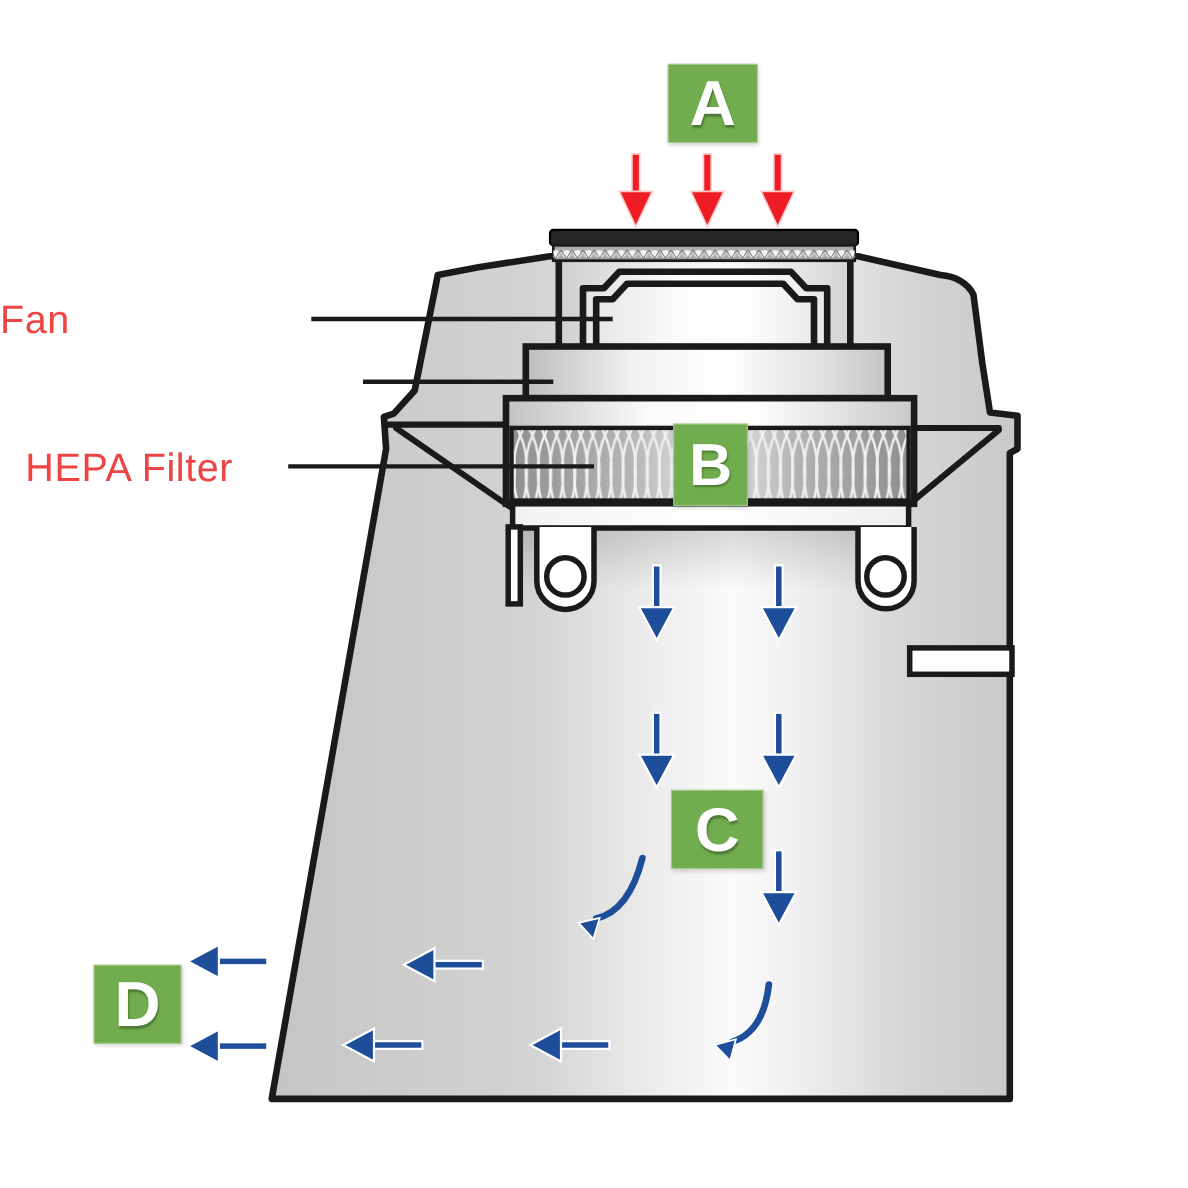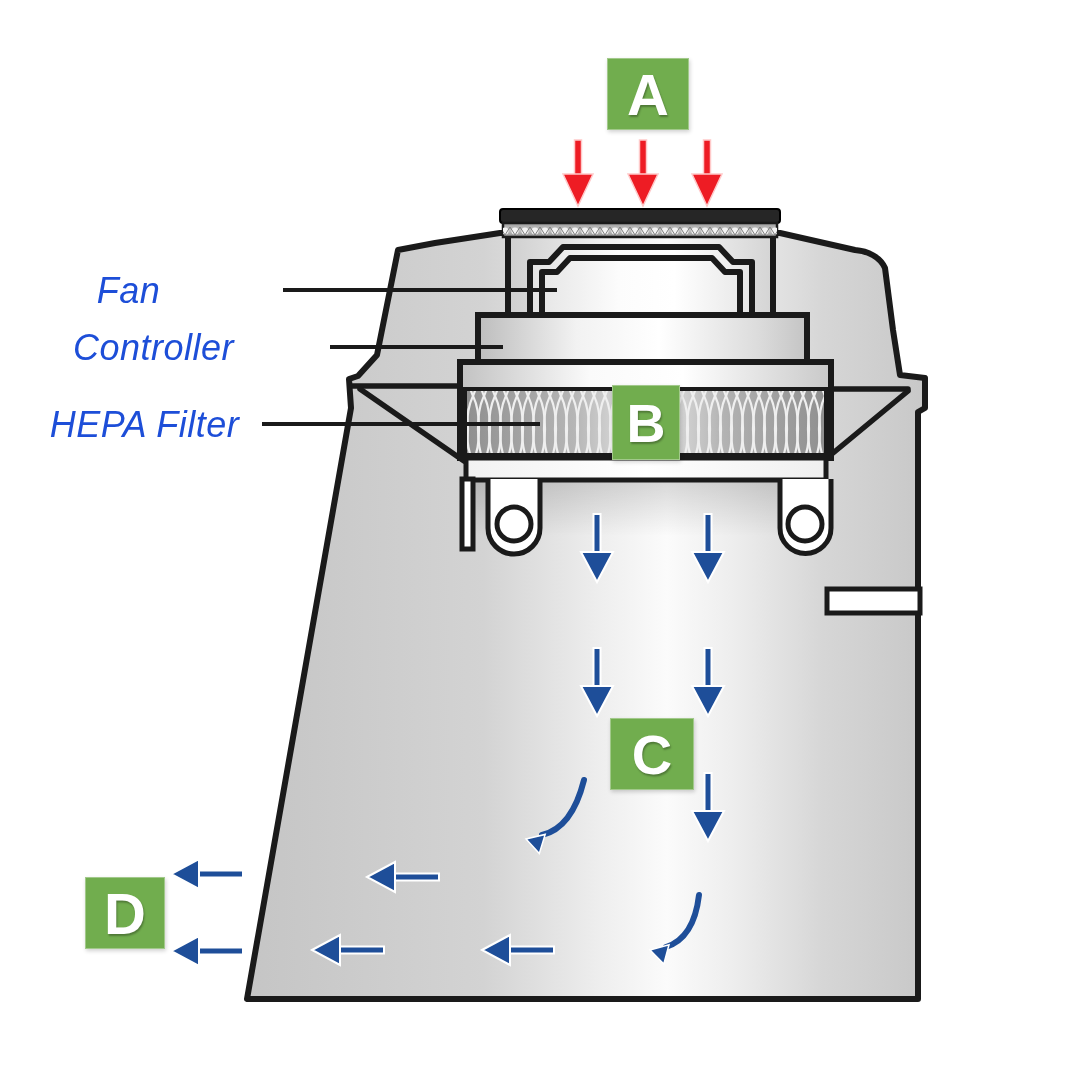--- a/index.html
+++ b/index.html
@@ -40,22 +40,22 @@
     border:1px solid rgba(255,255,255,0.35);
     text-shadow:1px 2px 2px rgba(0,0,0,0.30);
     box-shadow:1px 2px 4px rgba(0,0,0,0.18);
   }
   .badge-a{left:607px;top:58px;width:80px;height:70px;font-size:58px;}
   .badge-b{left:612px;top:385px;width:66px;height:73px;font-size:54px;}
   .badge-c{left:610px;top:718px;width:82px;height:70px;font-size:56px;}
   .badge-d{left:85px;top:877px;width:78px;height:70px;font-size:58px;}
 
   .part-label{
-    position:absolute;color:#1d4ed8;font-style:italic;font-size:36px;
-    text-align:center;letter-spacing:0.5px;
+    position:absolute;color:#ef4444;font-size:36px;
+    text-align:left;letter-spacing:0.5px;
   }
   .label-fan{left:0;top:270px;width:257px;}
   .label-controller{left:0;top:327px;width:307px;}
   .label-hepa{left:0;top:404px;width:243px;margin-left:23px;}
 </style>
 </head>
 <body>
 
 <div class="stage">
 
@@ -220,21 +220,20 @@
   </g>
 
   <g>
     <line class="leader" x1="283" y1="290" x2="557" y2="290"></line>
     <line class="leader" x1="330" y1="347" x2="503" y2="347"></line>
     <line class="leader" x1="262" y1="424" x2="540" y2="424"></line>
   </g>
 </svg>
 
 <div class="part-label label-fan">Fan</div>
-<div class="part-label label-controller">Controller</div>
 <div class="part-label label-hepa">HEPA Filter</div>
 
 <div class="badge badge-a">A</div>
 <div class="badge badge-b">B</div>
 <div class="badge badge-c">C</div>
 <div class="badge badge-d">D</div>
 
 </div>
 
 </body></html>

